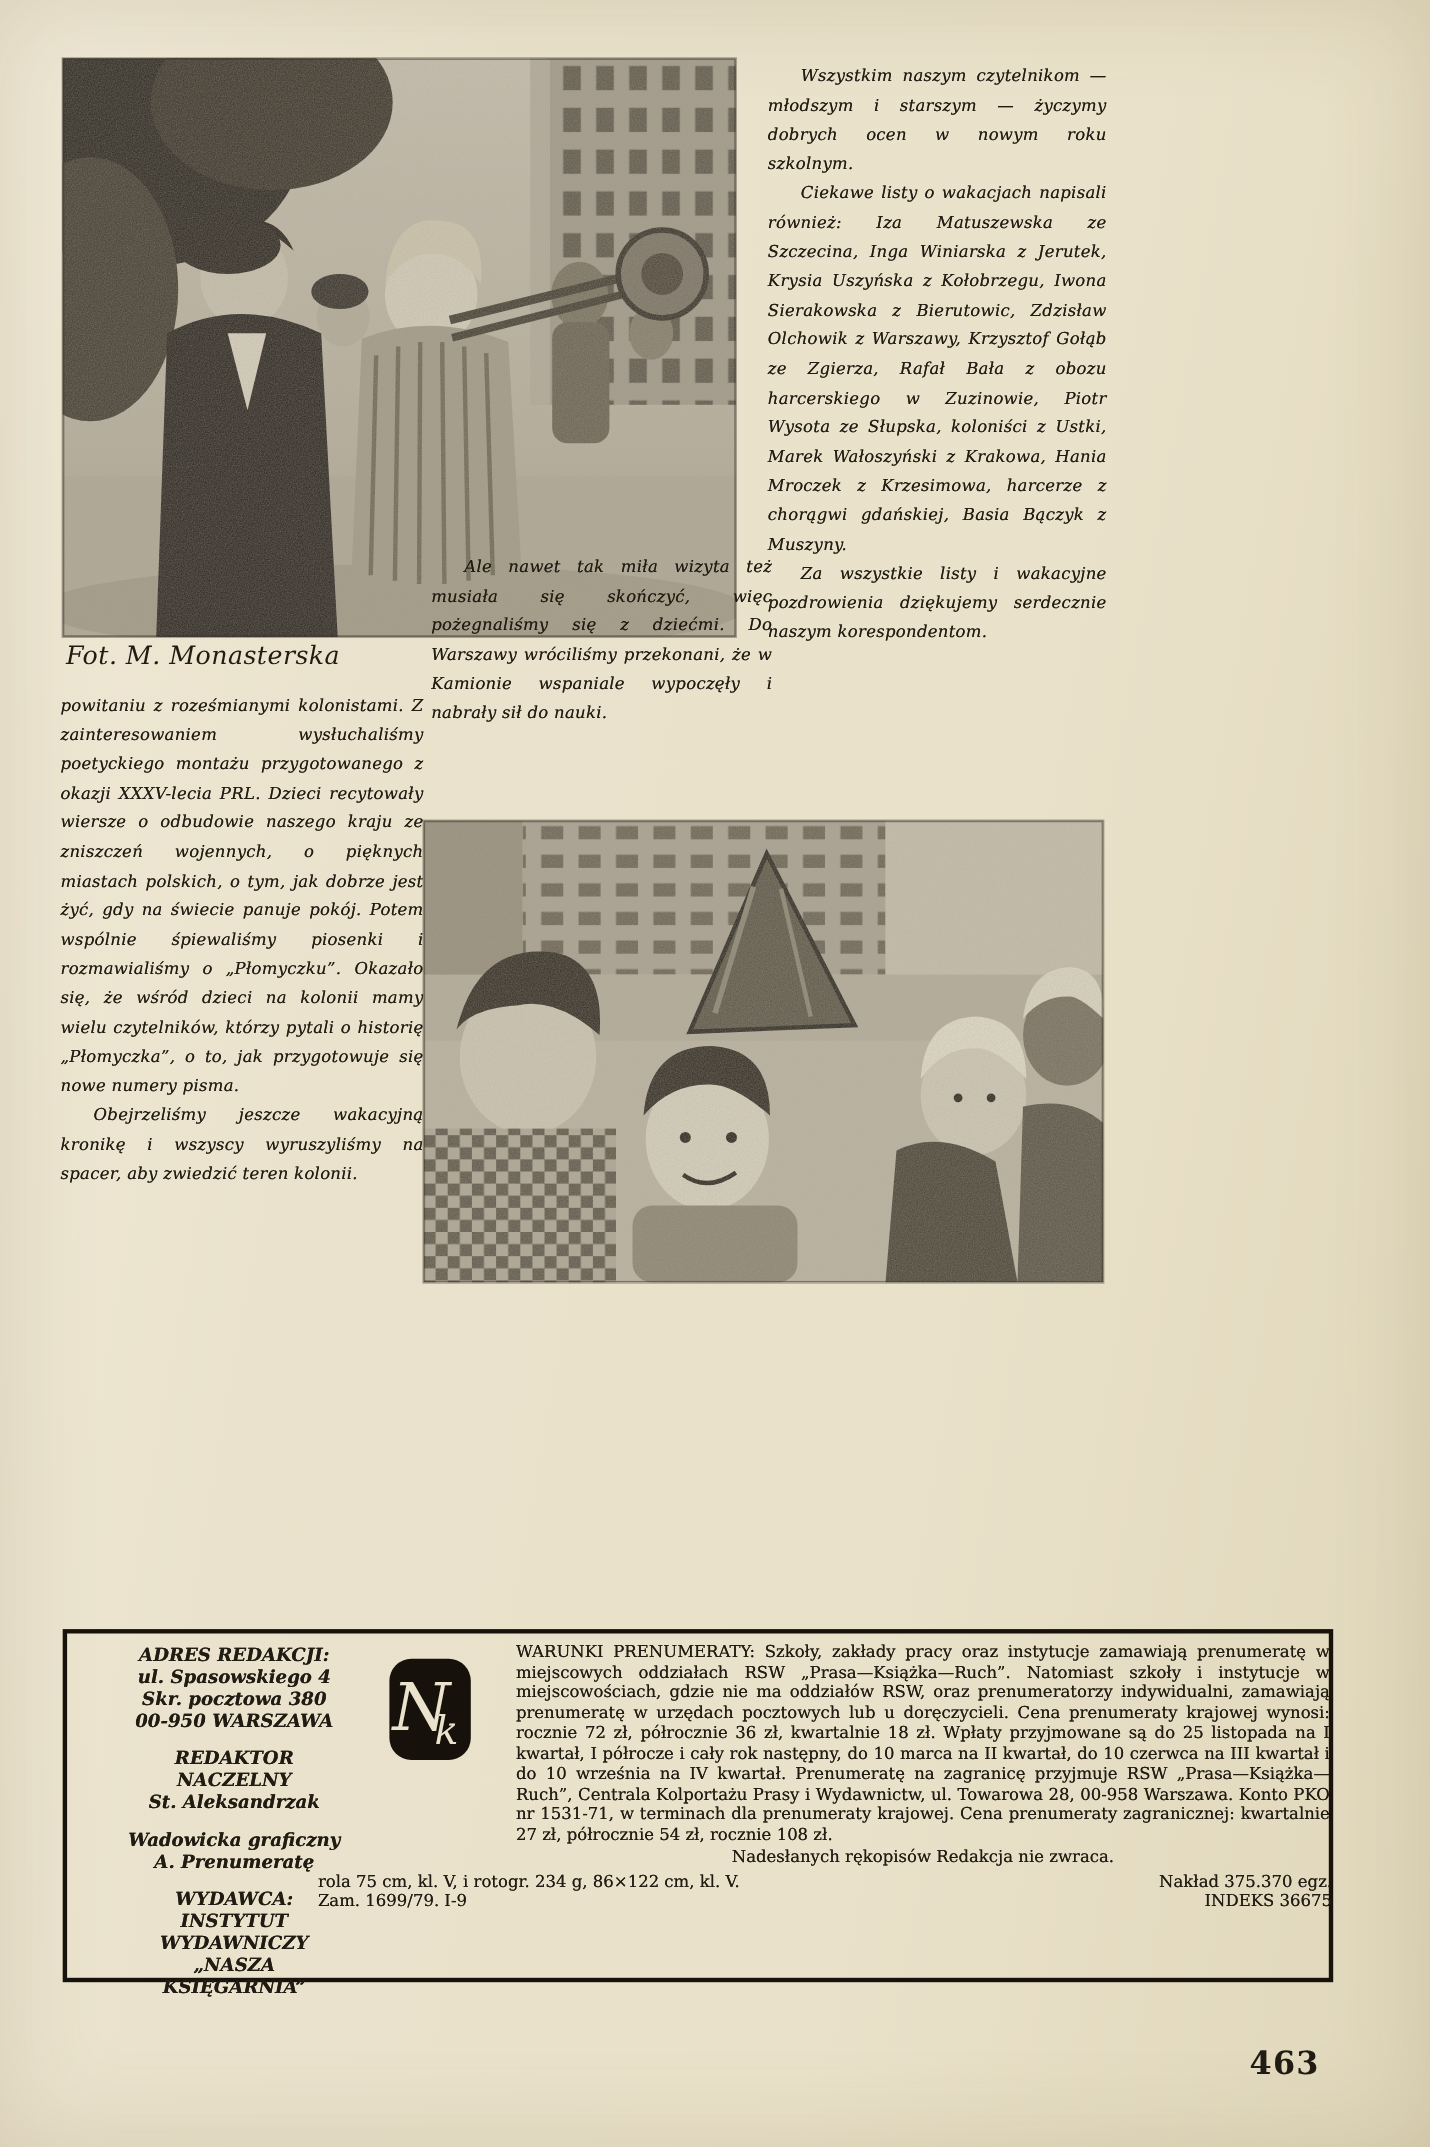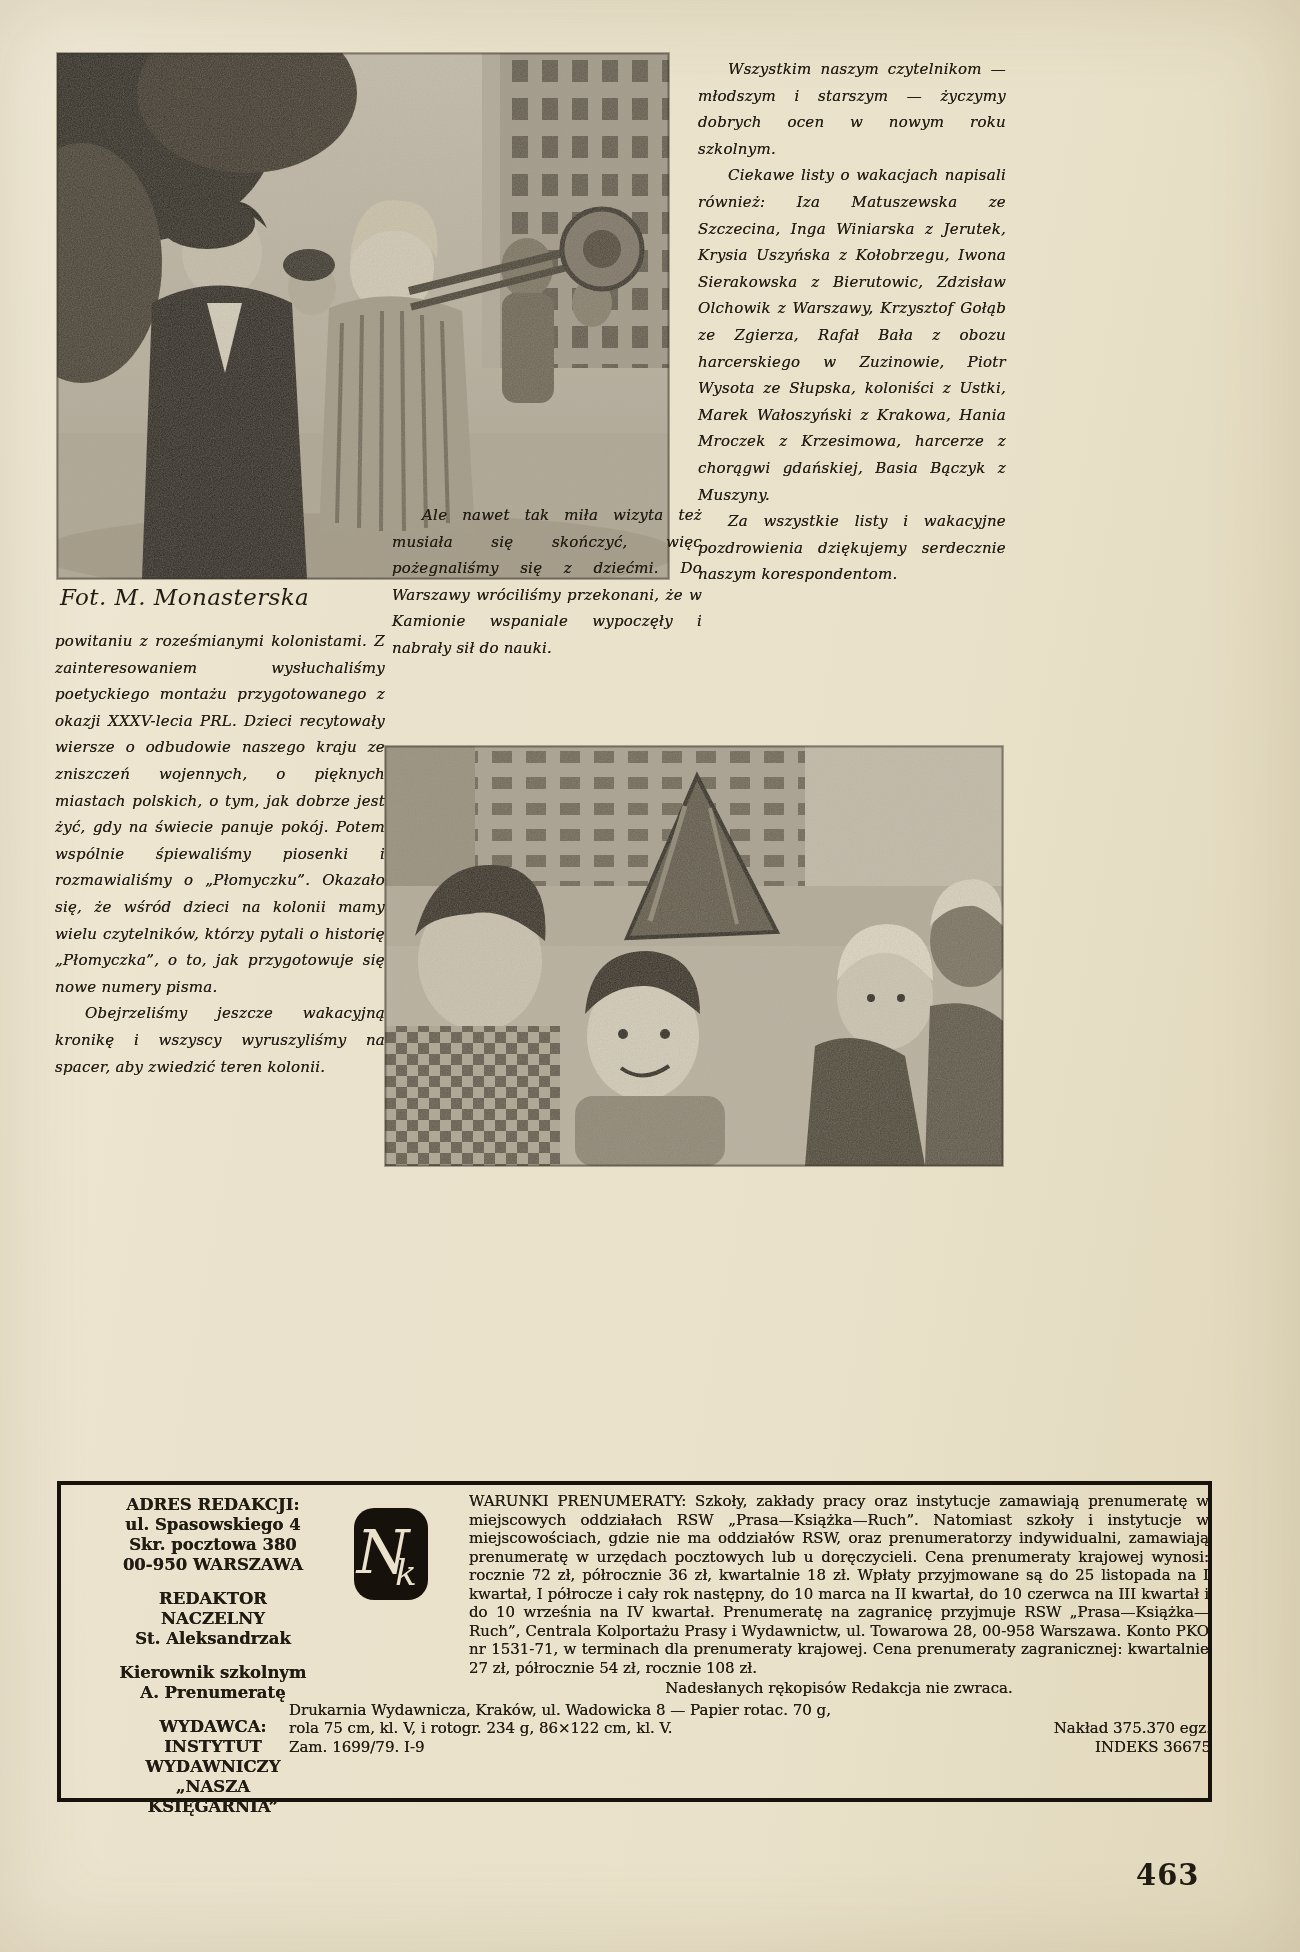--- a/index.html
+++ b/index.html
@@ -27,21 +27,21 @@
   .imprint {
     position:absolute; left:57px; top:1481px; width:1155px; height:321px;
     border:4px solid #17130c; box-sizing:border-box;
     text-shadow:0 0 .5px rgba(33,28,19,.9);
   }
   .imp-left {
     position:absolute; left:8px; top:10px; width:288px; text-align:center;
     font-weight:bold; font-size:16.5px; line-height:20px;
   }
   .imp-left .blk { margin-bottom:14px; }
-  .imp-left .blk div { white-space:nowrap; }
+  .imp-left .blk div { white-space:nowrap;font-style:italic; }
   .logo { position:absolute; left:292px; top:22px; width:76px; height:94px; }
   .box-right { position:absolute; left:228px; top:7px; width:922px;
                font-weight:normal; font-size:15px; line-height:18.5px; }
   .warunki { margin-left:180px; width:740px; text-align:justify; }
   .manuscripts { margin-left:180px; width:740px; text-align:center; margin-top:2px; }
   .printer { margin-top:3px; }
   .prow { display:flex; justify-content:space-between; }
   .prow .r { white-space:nowrap; padding-left:20px; }
   .pageno {
     position:absolute; left:1136px; top:1858px; width:86px; text-align:left;
@@ -194,21 +194,21 @@
         <div>ul. Spasowskiego 4</div>
         <div>Skr. pocztowa 380</div>
         <div>00-950 WARSZAWA</div>
       </div>
       <div class="blk">
         <div>REDAKTOR</div>
         <div>NACZELNY</div>
         <div>St. Aleksandrzak</div>
       </div>
       <div class="blk">
-        <div>Kierownik szkolnym</div>
+        <div>Wadowicka graficzny</div>
         <div>A. Prenumeratę</div>
       </div>
       <div class="blk" style="margin-bottom:0;">
         <div>WYDAWCA:</div>
         <div>INSTYTUT</div>
         <div>WYDAWNICZY</div>
         <div>„NASZA</div>
         <div>KSIĘGARNIA”</div>
       </div>
     </div>
@@ -218,23 +218,20 @@
         <rect x="1" y="1" width="74" height="92" rx="20" fill="#16120b"></rect>
         <text x="30" y="66" font-family="DejaVu Serif, serif" font-style="italic" font-size="60" fill="#eae2cc" text-anchor="middle">N</text>
         <text x="53" y="78" font-family="DejaVu Serif, serif" font-style="italic" font-size="36" fill="#eae2cc" text-anchor="middle">k</text>
       </svg>
     </div>
 
     <div class="box-right">
       <div class="warunki">WARUNKI PRENUMERATY: Szkoły, zakłady pracy oraz instytucje zamawiają prenumeratę w miejscowych oddziałach RSW „Prasa—Książka—Ruch”. Natomiast szkoły i instytucje w miejscowościach, gdzie nie ma oddziałów RSW, oraz prenumeratorzy indywidualni, zamawiają prenumeratę w urzędach pocztowych lub u doręczycieli. Cena prenumeraty krajowej wynosi: rocznie 72 zł, półrocznie 36 zł, kwartalnie 18 zł. Wpłaty przyjmowane są do 25 listopada na I kwartał, I półrocze i cały rok następny, do 10 marca na II kwartał, do 10 czerwca na III kwartał i do 10 września na IV kwartał. Prenumeratę na zagranicę przyjmuje RSW „Prasa—Książka—Ruch”, Centrala Kolportażu Prasy i Wydawnictw, ul. Towarowa 28, 00-958 Warszawa. Konto PKO nr 1531-71, w terminach dla prenumeraty krajowej. Cena prenumeraty zagranicznej: kwartalnie 27 zł, półrocznie 54 zł, rocznie 108 zł.</div>
       <div class="manuscripts">Nadesłanych rękopisów Redakcja nie zwraca.</div>
       <div class="printer">
-        <div class="prow">
-          <span>Drukarnia Wydawnicza, Kraków, ul. Wadowicka 8 — Papier rotac. 70 g,</span>
-        </div>
         <div class="prow">
           <span>rola 75 cm, kl. V, i rotogr. 234 g, 86×122 cm, kl. V.</span>
           <span class="r">Nakład 375.370 egz.</span>
         </div>
         <div class="prow">
           <span>Zam. 1699/79. I-9</span>
           <span class="r">INDEKS 36675</span>
         </div>
       </div>
     </div>

